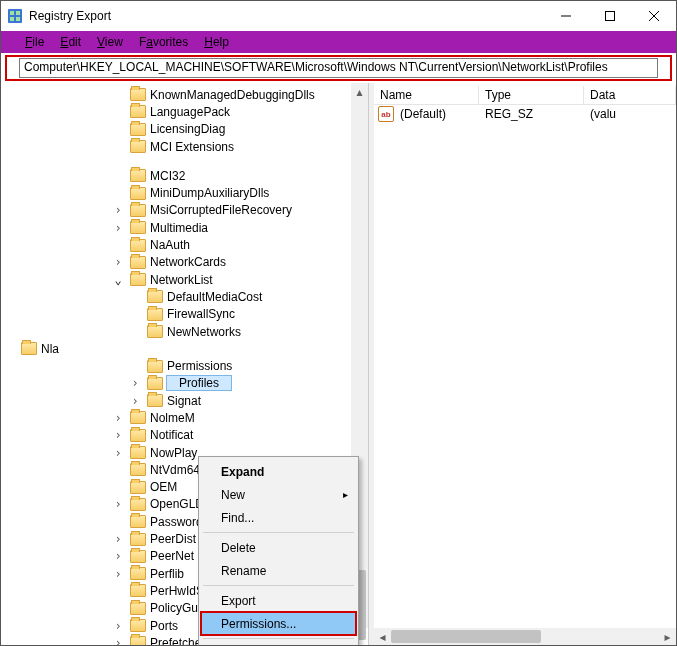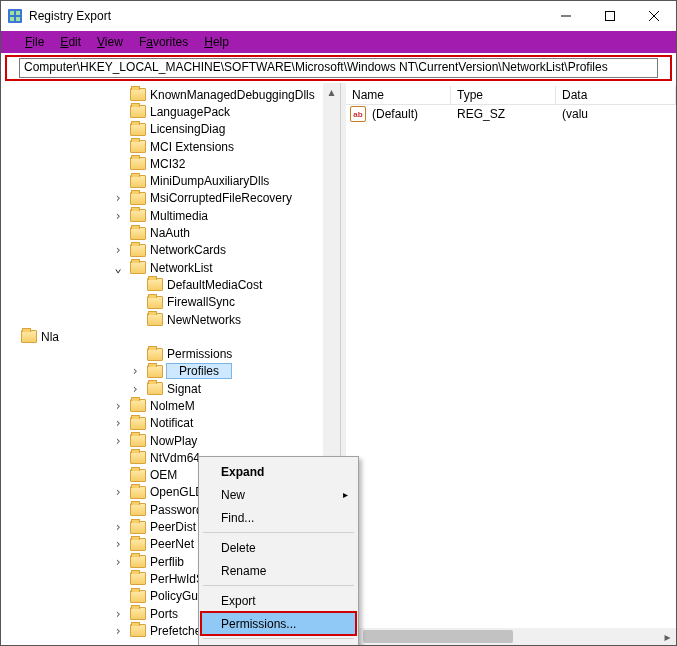--- a/index.html
+++ b/index.html
@@ -8,21 +8,21 @@
   .titlebar .app-icon { width:16px; height:16px; margin-right:6px; display:flex;align-items:center;justify-content:center;}
   .titlebar .title { flex:1; font-size:12px; }
   .winbtn { width:44px; height:29px; display:flex; align-items:center; justify-content:center; }
   .winbtn svg { stroke:#000; stroke-width:1; fill:none; }
   .menubar { display:flex; gap:4px; padding:2px 18px; background:#a21caf; }
   .menuitem { padding:2px 6px; }
   .menuitem u { text-decoration: underline; }
   .addrwrap { margin:2px 4px; border:2px solid #d10000; padding:1px 12px; }
   .addrbar { height:20px; border:1px solid #7a7a7a; padding:1px 4px; font-size:12px; white-space:nowrap; overflow:hidden; }
   .client { display:flex; height:calc(100% - 30px - 22px - 28px - 2px); position:relative; }
-  .tree { width:340px; overflow:hidden; border-right:1px solid #ccc; position:relative; padding-top:3px;}
+  .tree { width:368px; overflow:hidden; border-right:1px solid #ccc; position:relative; padding-top:3px;}
   .splitter { width:5px; background:#f0f0f0; cursor:col-resize;}
   .list { flex:1; position:relative; }
   .listhead { display:flex; border-bottom:1px solid #e5e5e5; height:22px; align-items:flex-end; }
   .listhead .col { padding:2px 6px; border-right:1px solid #e5e5e5; }
   .row { display:flex; align-items:center; height:18px; padding-left:4px; }
   .row .cell { padding:0 6px; }
   .ab-icon { width:16px;height:16px;display:inline-flex;align-items:center;justify-content:center;border:1px solid #c97c1f;background:#fff;font-size:8px;font-weight:bold;color:#c33;border-radius:2px;}
   .treeitem { display:flex; align-items:center; height:17.3px; gap:4px; white-space:nowrap; }
   .exp { width:16px; display:flex; align-items:center; justify-content:center; color:#5a5a5a; font-family: Consolas, monospace;}
   .exp.open { color:#000; }
@@ -105,21 +105,21 @@
       <div class="treeitem" style="padding-left: 109px;">
         <span class="exp"></span>
         <span class="folder"></span>
         <span class="label">LicensingDiag</span>
       </div>
       <div class="treeitem" style="padding-left: 109px;">
         <span class="exp"></span>
         <span class="folder"></span>
         <span class="label">MCI Extensions</span>
       </div>
-      <div class="treeitem" style="padding-left: 109px;">
+      <div class="treeitem" style="padding-left: 109px; margin-top: 12px;">
         <span class="exp"></span>
         <span class="folder"></span>
         <span class="label">MCI32</span>
       </div>
       <div class="treeitem" style="padding-left: 109px;">
         <span class="exp"></span>
         <span class="folder"></span>
         <span class="label">MiniDumpAuxiliaryDlls</span>
       </div>
       <div class="treeitem" style="padding-left: 109px;">

